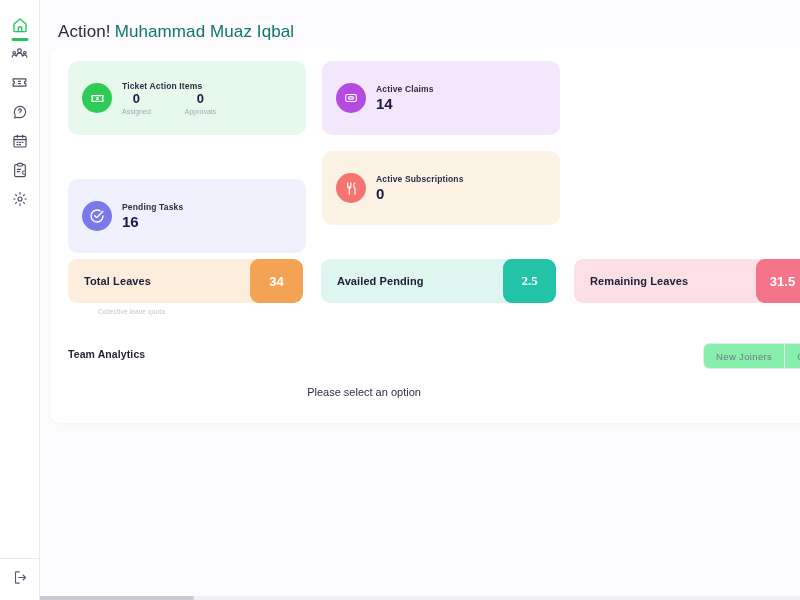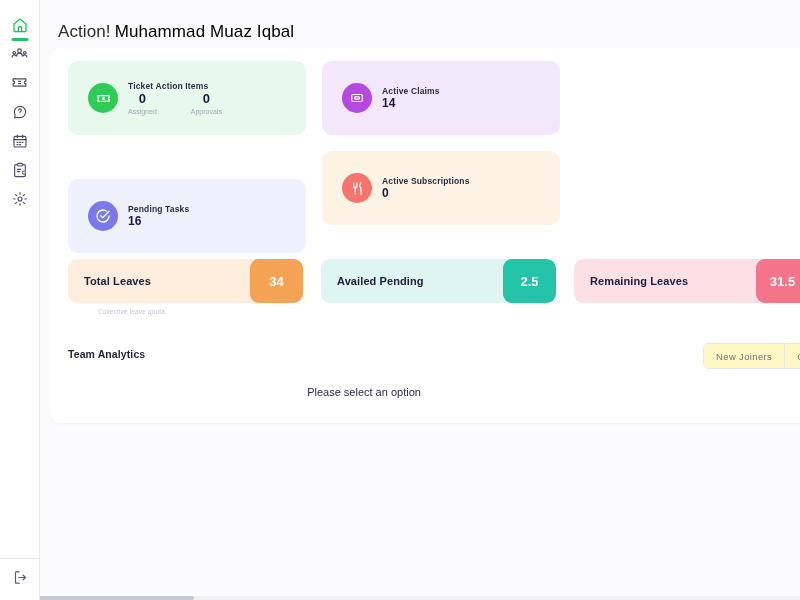--- a/index.html
+++ b/index.html
@@ -61,21 +61,21 @@
     background: #fbfafc;
   }
 
   .greeting {
     padding: 22px 0 0 18px;
     font-size: 17px;
     letter-spacing: 0.1px;
     white-space: nowrap;
   }
   .greeting .hello { color: #2b2b35; font-weight: 400; }
-  .greeting .uname { color: #000000; font-weight: 400; margin-left: 4px; }
+  .greeting .uname { color: #0f766e; font-weight: 400; margin-left: 4px; }
 
   
   #panel {
     position: absolute;
     left: 10px; top: 48px;
     width: 770px;
     height: 375px;
     background: #ffffff;
     border-radius: 10px;
     box-shadow: 0 1px 3px rgba(30,20,60,0.035);
@@ -89,40 +89,40 @@
     display: flex;
     flex-wrap: wrap;
     gap: 16px;
   }
   .stat-card {
     width: 238px;
     height: 74px;
     border-radius: 10px;
     display: flex;
     align-items: center;
-    padding-left: 20px;
+    padding-left: 14px;
     position: relative;
   }
   .stat-icon {
     width: 30px; height: 30px;
     border-radius: 50%;
     display: flex; align-items: center; justify-content: center;
     flex: 0 0 auto;
     margin-right: 10px;
   }
   .stat-body { display: flex; flex-direction: column; justify-content: center; }
   .stat-title {
     font-size: 8.5px;
     font-weight: bold;
     color: #2d2d44;
     letter-spacing: 0.15px;
     margin-bottom: 1px;
   }
   .stat-value {
-    font-size: 12px;
+    font-size: 15px;
     font-weight: bold;
     color: #191945;
     line-height: 1.15;
   }
   .dual { display: flex; gap: 34px; }
   .dual .col { display: flex; flex-direction: column; align-items: center; }
   .dual .col .stat-value { font-size: 13px; }
   .dual .col .sub {
     font-size: 7px;
     color: #a7a7b8;
@@ -200,21 +200,21 @@
   }
   .tab {
     padding: 0 12px;
     height: 24px;
     display: flex; align-items: center;
     font-size: 9.5px;
     color: #737383;
     letter-spacing: 0.35px;
     white-space: nowrap;
     cursor: pointer;
-    background: #fef9c3;
+    background: #86efac;
   }
   .tab + .tab { border-left: 1px solid #e6e6ee; }
   .empty-msg {
     margin-top: 17px;
     text-align: center;
     font-size: 11px;
     color: #2b2b4d;
     padding-right: 150px;
   }
 
@@ -398,21 +398,21 @@
 
       <div id="leaves">
 
         <div class="leave-card" style="background:#fdeddd;">
           <div class="leave-label">Total Leaves</div>
           <div class="leave-value" style="background:#f5a košt;background:#f4a355;">34</div>
         </div>
 
         <div class="leave-card" style="background:#dff5f0;">
           <div class="leave-label">Availed Pending</div>
-          <div class="leave-value" style="background:#22c3a6;">2.5</div>
+          <div class="leave-value" style="background:#22c3a6;font-family:Liberation Serif, serif;">2.5</div>
         </div>
 
         <div class="leave-card" style="background:#fce0e6;">
           <div class="leave-label">Remaining Leaves</div>
           <div class="leave-value" style="background:#f4748a;">31.5</div>
         </div>
 
         <div class="leave-sub">Collective leave quota</div>
       </div>
 

